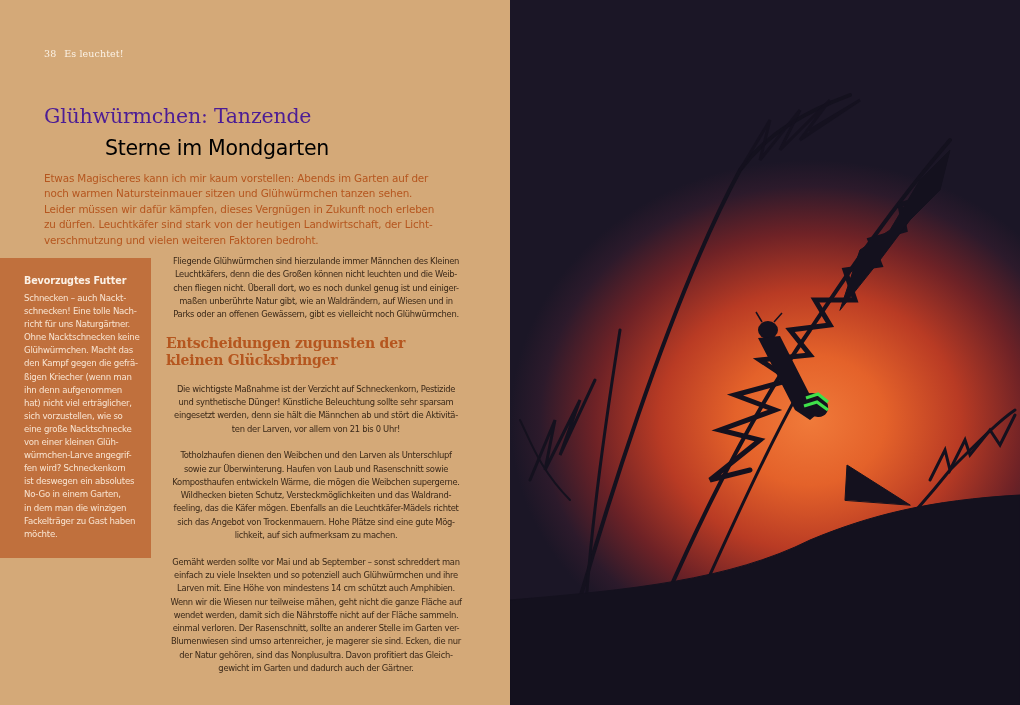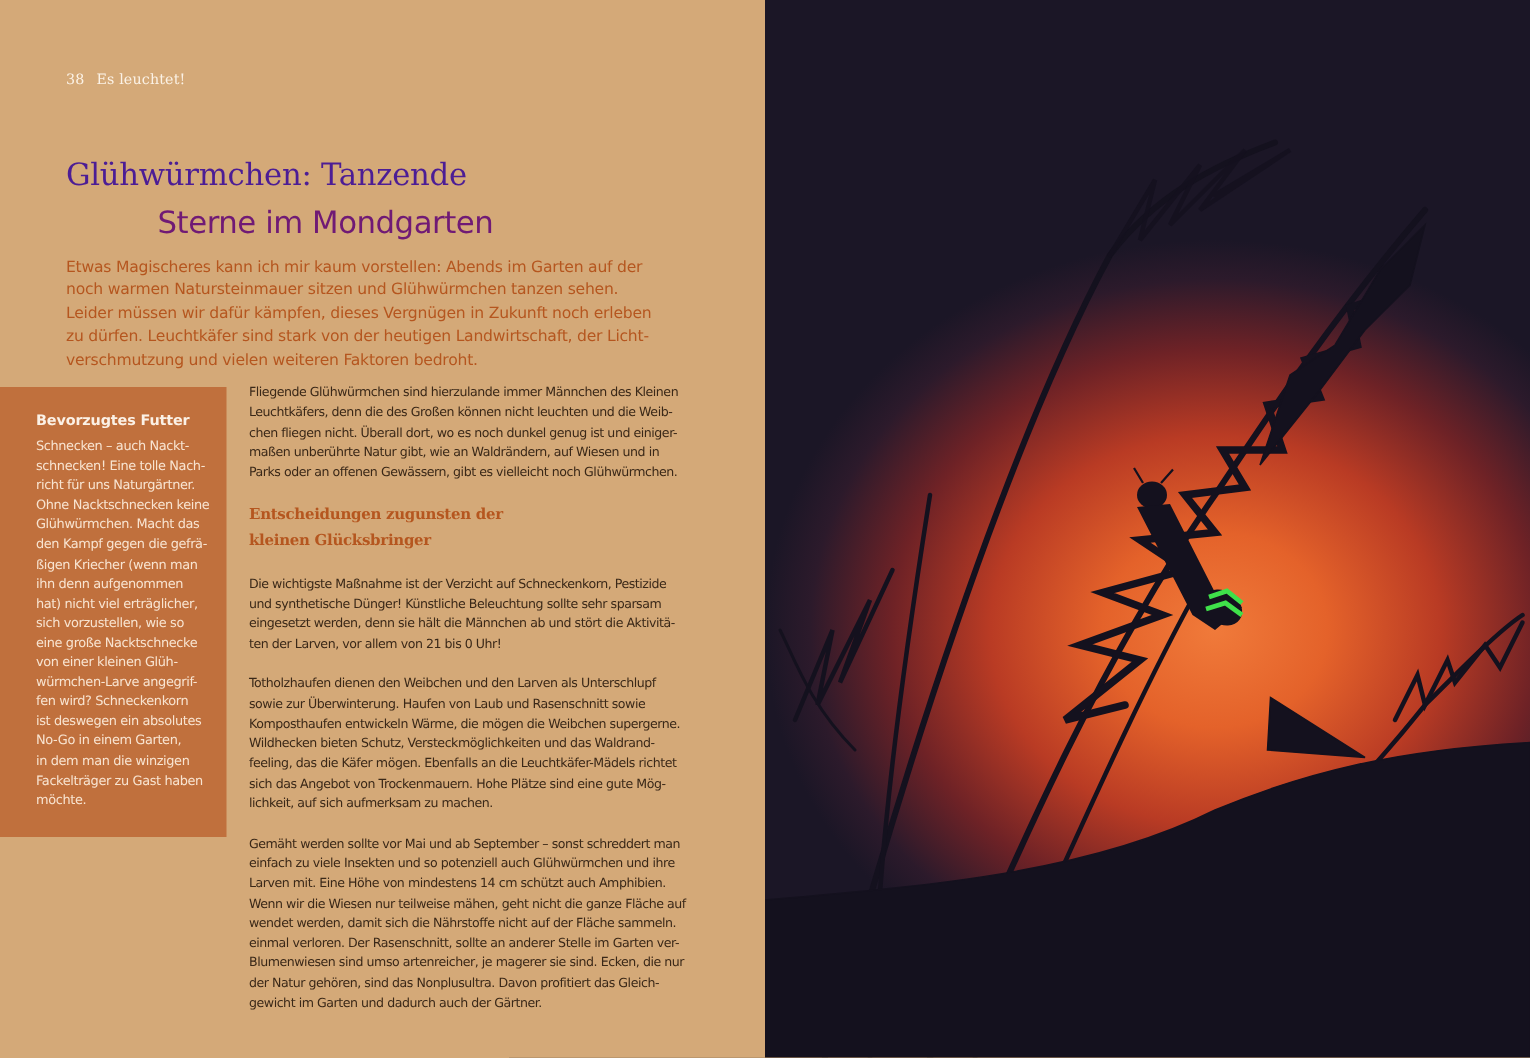--- a/index.html
+++ b/index.html
@@ -16,21 +16,21 @@
     letter-spacing: 0.1px;
   }
   .running-head .num { margin-right: 8px; }
   .title-1 {
     position: absolute; left: 44px; top: 86px;
     font-family: "DejaVu Serif", serif; font-size: 20.5px; color: #4c1d95;
     font-weight: normal; letter-spacing: -0.2px; white-space: nowrap;
   }
   .title-2 {
     position: absolute; left: 105px; top: 118px;
-    font-family: "DejaVu Sans", sans-serif; font-size: 20.5px; color: #701a75;
+    font-family: "DejaVu Sans", sans-serif; font-size: 20.5px; color: #000000;
     font-weight: normal; letter-spacing: -0.3px; white-space: nowrap;
   }
   .lead {
     position: absolute; left: 44px; top: 153px; width: 400px;
     font-family: "DejaVu Sans", sans-serif; font-size: 10.4px; line-height: 15.4px;
     color: #b5561f; letter-spacing: -0.15px;
   }
   .lead span { display: block; white-space: nowrap; }
   .sidebar-box {
     position: absolute; left: 0; top: 240px; width: 151px; height: 300px;
@@ -43,24 +43,24 @@
   .sidebar-body {
     font-family: "DejaVu Sans", sans-serif; font-size: 8.6px; line-height: 13.1px;
     color: #f8e4d1; letter-spacing: -0.25px;
   }
   .sidebar-body span { display: block; white-space: nowrap; }
   .col-main {
     position: absolute; left: 166px; top: 237px; width: 300px;
     font-family: "DejaVu Sans", sans-serif; font-size: 8.4px; line-height: 13.3px;
     color: #3a2818; letter-spacing: -0.3px;
   }
-  .col-main .para span { display: block; white-space: nowrap; }
+  .col-main .para span { display: block; white-space: nowrap; text-align: center; }
   .col-main .para { margin-bottom: 13.3px; }
   .subhead {
-    font-family: "DejaVu Serif", serif; font-size: 10px; line-height: 17px;
+    font-family: "DejaVu Serif", serif; font-size: 14px; line-height: 17px;
     color: #b5561f; margin: 7px 0 14px 0; letter-spacing: -0.2px;
   }
   .subhead span { display: block; white-space: nowrap; }
   .page-right {
     position: absolute; left: 510px; top: 0; width: 510px; height: 705px;
     overflow: hidden;
     background:
       radial-gradient(ellipse 300px 260px at 300px 420px, #f07a3a 0%, #e4622a 25%, #b93b24 50%, #6e2226 72%, #2c1a2b 90%, rgba(26,22,38,0) 100%),
       #1b1626;
   }

